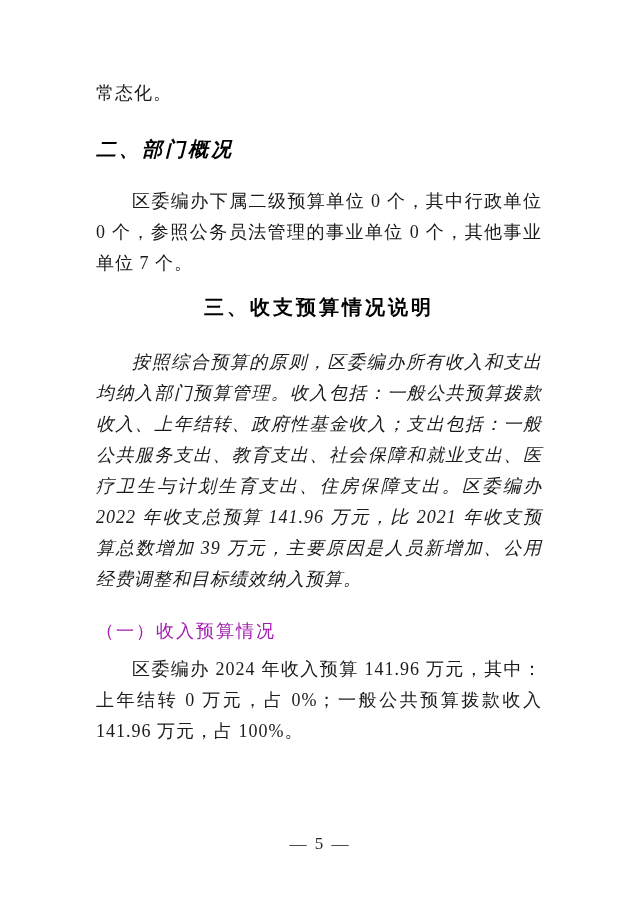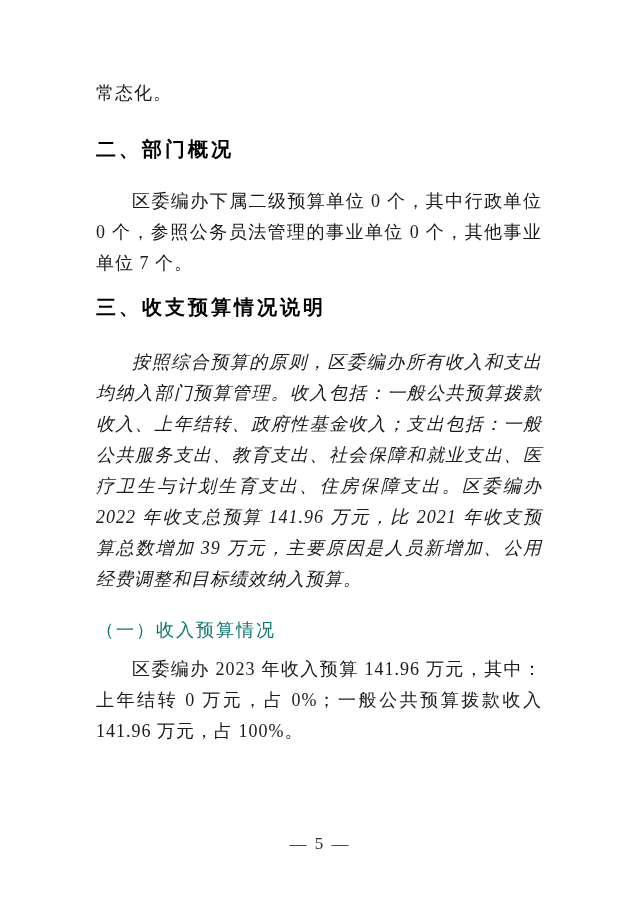--- a/index.html
+++ b/index.html
@@ -32,31 +32,31 @@
   }
   .sec-heading {
     margin: 0;
     font-family: "Liberation Sans", "DejaVu Sans", sans-serif;
     font-weight: bold;
     font-size: 20px;
     line-height: 28px;
     letter-spacing: 3px;
     color: #000000;
   }
-  .h-sec2 { margin-top: 26px; }
+  .h-sec2 { margin-top: 26px; font-style: italic; }
   .p-sec2 { margin-top: 23px; }
-  .h-sec3 { margin-top: 14px; }
+  .h-sec3 { margin-top: 14px; text-align: center; }
   .p-sec3 { margin-top: 26px; font-style: italic; }
   .sub-heading {
     margin: 21px 0 0 0;
-    font-family: Liberation Mono, monospace;
+    font-family: Liberation Serif, serif;
     font-size: 18px;
     line-height: 31px;
     letter-spacing: 2px;
-    color: #0f766e;
+    color: #a21caf;
   }
   .p-income { margin-top: 7px; }
   .page-footer {
     position: absolute;
     left: 0;
     right: 0;
     top: 834px;
     text-align: center;
     font-family: "Liberation Serif", "DejaVu Serif", serif;
     font-size: 17px;
@@ -74,17 +74,17 @@
   <h2 class="sec-heading h-sec2">二、部门概况</h2>
 
   <p class="body-text indent p-sec2">区委编办下属二级预算单位 0 个，其中行政单位 0 个，参照公务员法管理的事业单位 0 个，其他事业单位 7 个。</p>
 
   <h2 class="sec-heading h-sec3">三、收支预算情况说明</h2>
 
   <p class="body-text indent p-sec3">按照综合预算的原则，区委编办所有收入和支出均纳入部门预算管理。收入包括：一般公共预算拨款收入、上年结转、政府性基金收入；支出包括：一般公共服务支出、教育支出、社会保障和就业支出、医疗卫生与计划生育支出、住房保障支出。区委编办 2022 年收支总预算 141.96 万元，比 2021 年收支预算总数增加 39 万元，主要原因是人员新增加、公用经费调整和目标绩效纳入预算。</p>
 
   <p class="sub-heading">（一）收入预算情况</p>
 
-  <p class="body-text indent p-income">区委编办 2023 年收入预算 141.96 万元，其中：上年结转 0 万元，占 0%；一般公共预算拨款收入 141.96 万元，占 100%。</p>
+  <p class="body-text indent p-income">区委编办 2024 年收入预算 141.96 万元，其中：上年结转 0 万元，占 0%；一般公共预算拨款收入 141.96 万元，占 100%。</p>
 
   <div class="page-footer">— 5 —</div>
 
 </div>
 
 </body></html>

